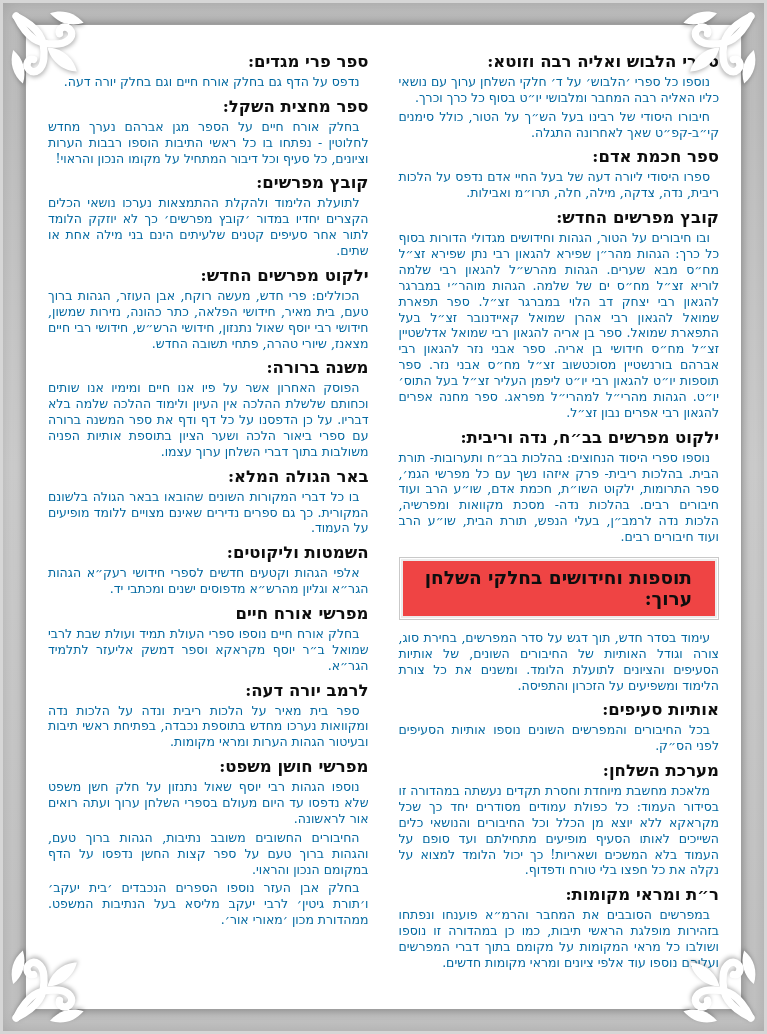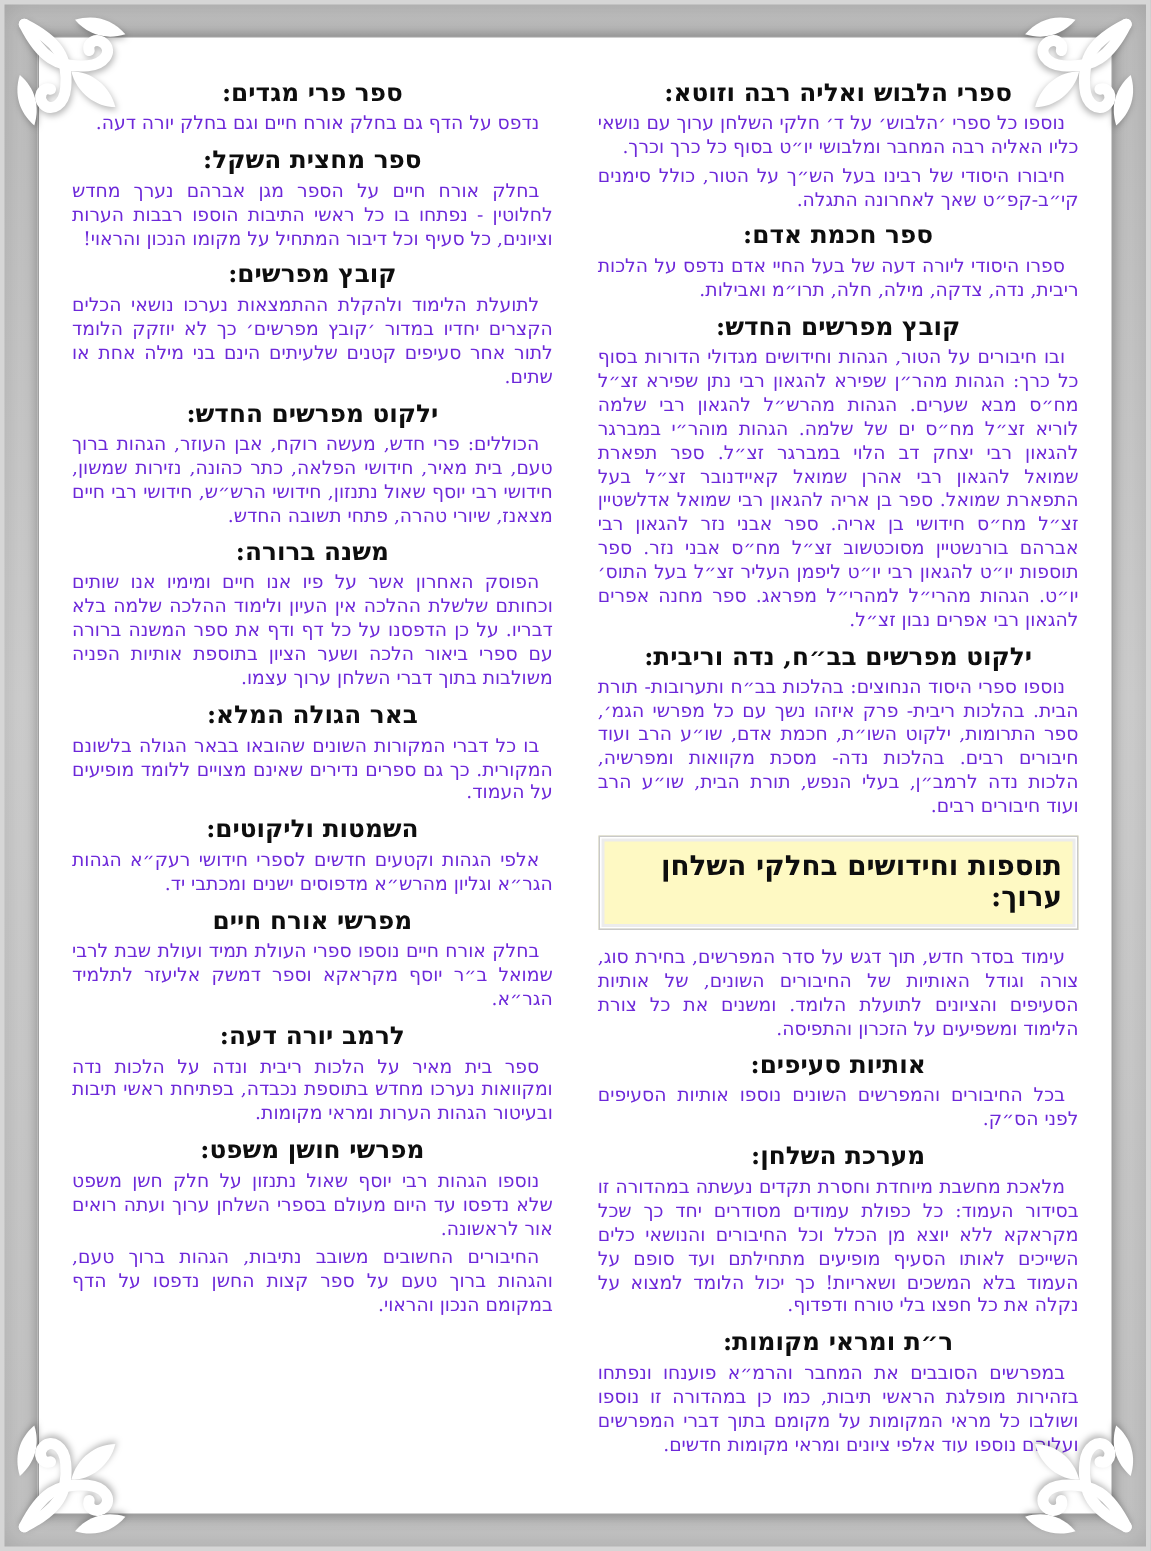--- a/index.html
+++ b/index.html
@@ -6,27 +6,27 @@
   body{font-family:"DejaVu Serif","DejaVu Sans",serif;background:#c6c6c6;}
   .frame{position:relative;width:767px;height:1034px;box-sizing:border-box;
     padding:24px 25px;background:linear-gradient(180deg,#bdbdbd 0%,#cfcfcf 45%,#c3c3c3 100%);
     box-shadow:inset 0 0 0 3px #d6d6d6, inset 0 0 22px rgba(0,0,0,.18);}
   .page{position:relative;width:100%;height:100%;box-sizing:border-box;background:#ffffff;
     border:1px solid #9f9f9f;box-shadow:0 0 10px rgba(0,0,0,.38);
     padding:28px 22px 20px 22px;overflow:hidden;}
   .cols{display:flex;gap:30px;height:100%;}
   .col{flex:1 1 0;min-width:0;}
   .sec-heading{font-size:16.5px;font-weight:bold;color:#0e0e0e;margin:8px 0 2px 0;
-    text-align:center;letter-spacing:0;line-height:1.15;}
-  .sec-body{font-size:12.5px;line-height:1.27;color:#6d28d9;text-align:justify;
+    text-align:right;letter-spacing:0;line-height:1.15;}
+  .sec-body{font-size:12.5px;line-height:1.27;color:#0369a1;text-align:justify;
     text-indent:9px;margin:0 0 3px 0;}
   .boxed-heading{font-size:18.5px;font-weight:bold;color:#0e0e0e;text-align:right;
-    border:1px solid #c9c9c9;background:#fef9c3;
+    border:1px solid #c9c9c9;background:#ef4444;
     box-shadow:inset 0 0 0 1px #ffffff, inset 0 0 0 3px #ececec;
-    padding:9px 10px 10px 10px;margin:12px 0 10px 0;}
+    padding:9px 26px 10px 10px;margin:12px 0 10px 0;}
   .col > .sec-heading:first-child{margin-top:0;}
   .corner{position:absolute;width:92px;height:92px;z-index:5;
     filter:drop-shadow(1px 2px 2px rgba(0,0,0,.28));}
   .corner.tl{top:7px;left:7px;}
   .corner.tr{top:7px;right:7px;transform:scaleX(-1);}
   .corner.bl{bottom:7px;left:7px;transform:scaleY(-1);}
   .corner.br{bottom:7px;right:7px;transform:scale(-1,-1);}
 </style>
 </head>
 <body>
@@ -114,16 +114,17 @@
           <p class="sec-body">בו כל דברי המקורות השונים שהובאו בבאר הגולה בלשונם המקורית. כך גם ספרים נדירים שאינם מצויים ללומד מופיעים על העמוד.</p>
           <h2 class="sec-heading">השמטות וליקוטים:</h2>
           <p class="sec-body">אלפי הגהות וקטעים חדשים לספרי חידושי רעק״א הגהות הגר״א וגליון מהרש״א מדפוסים ישנים ומכתבי יד.</p>
           <h2 class="sec-heading">מפרשי אורח חיים</h2>
           <p class="sec-body">בחלק אורח חיים נוספו ספרי העולת תמיד ועולת שבת לרבי שמואל ב״ר יוסף מקראקא וספר דמשק אליעזר לתלמיד הגר״א.</p>
           <h2 class="sec-heading">לרמב יורה דעה:</h2>
           <p class="sec-body">ספר בית מאיר על הלכות ריבית ונדה על הלכות נדה ומקוואות נערכו מחדש בתוספת נכבדה, בפתיחת ראשי תיבות ובעיטור הגהות הערות ומראי מקומות.</p>
           <h2 class="sec-heading">מפרשי חושן משפט:</h2>
           <p class="sec-body">נוספו הגהות רבי יוסף שאול נתנזון על חלק חשן משפט שלא נדפסו עד היום מעולם בספרי השלחן ערוך ועתה רואים אור לראשונה.</p>
           <p class="sec-body">החיבורים החשובים משובב נתיבות, הגהות ברוך טעם, והגהות ברוך טעם על ספר קצות החשן נדפסו על הדף במקומם הנכון והראוי.</p>
+          <p class="sec-body">בחלק אבן העזר נוספו הספרים הנכבדים ׳בית יעקב׳ ו׳תורת גיטין׳ לרבי יעקב מליסא בעל הנתיבות המשפט. ממהדורת מכון ׳מאורי אור׳.</p>
         </div>
     </div>
   </div>
 </div>
 
 </body></html>

